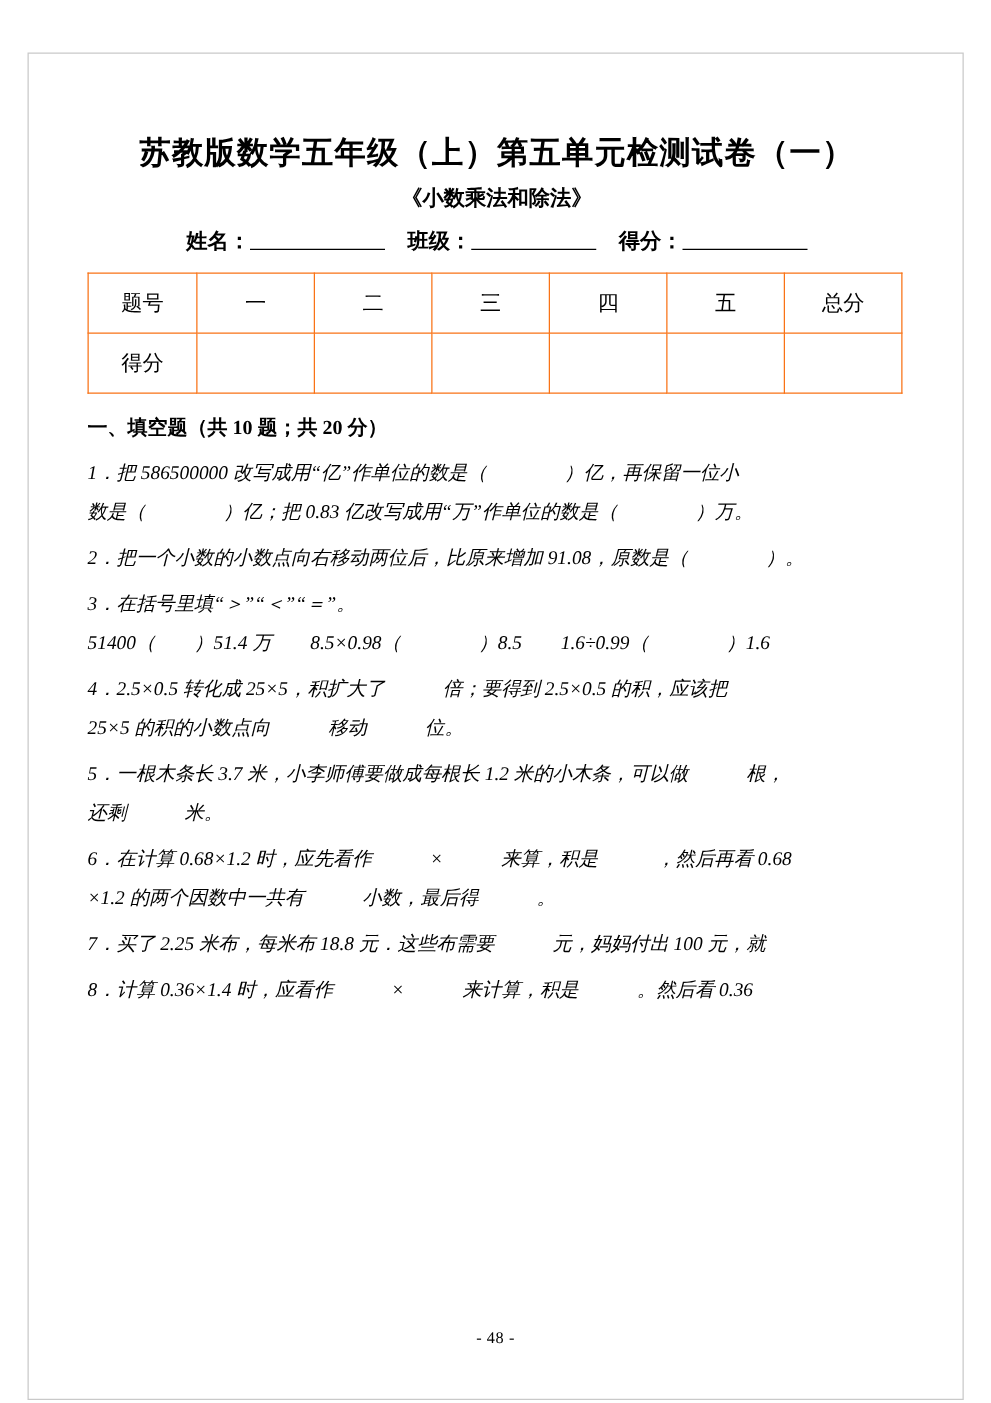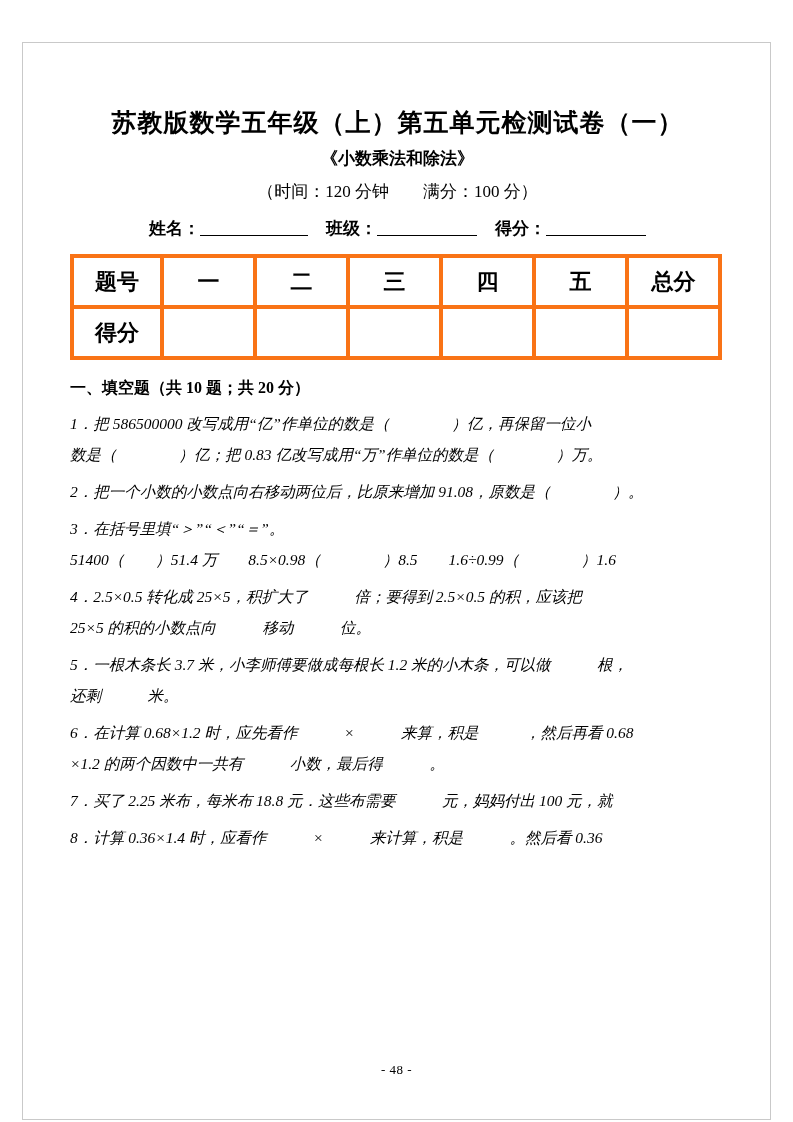--- a/index.html
+++ b/index.html
@@ -81,26 +81,26 @@
   .uline.small { width: 100px; }
   .spacer-sm { display: inline-block; width: 18px; }
 
   table.score-table {
     border-collapse: collapse;
     width: 652px;
     margin: 8px 0 14px 0;
     table-layout: fixed;
   }
   table.score-table td {
-    border: 4px solid #f97316;
+    border: 1px solid #f97316;
     height: 45px;
     text-align: center;
     vertical-align: middle;
-    font-size: 22px;
-    font-weight: bold;
+    font-size: 17px;
+    font-weight: normal;
   }
   table.score-table td.head-col {
     width: 84px;
   }
 
   .section-title {
     font-size: 16px;
     font-weight: bold;
     margin: 10px 0 6px 0;
     line-height: 28px;
@@ -125,21 +125,20 @@
 </head>
 <body>
 
 <div class="page">
   <div class="page-border"></div>
 
   <div class="content">
 
     <h1 class="doc-title">苏教版数学五年级（上）第五单元检测试卷（一）</h1>
     <div class="doc-subtitle">《小数乘法和除法》</div>
-    <div class="doc-meta">（时间：120 分钟　　满分：100 分）</div>
 
     <div class="fill-line">
       <span class="label">姓名：</span><span class="uline"></span><span class="spacer-sm"></span><span class="label">班级：</span><span class="uline small"></span><span class="spacer-sm"></span><span class="label">得分：</span><span class="uline small"></span>
     </div>
 
     <table class="score-table">
       <tbody>
           <tr>
         <td class="head-col">题号</td>
         <td>一</td>

